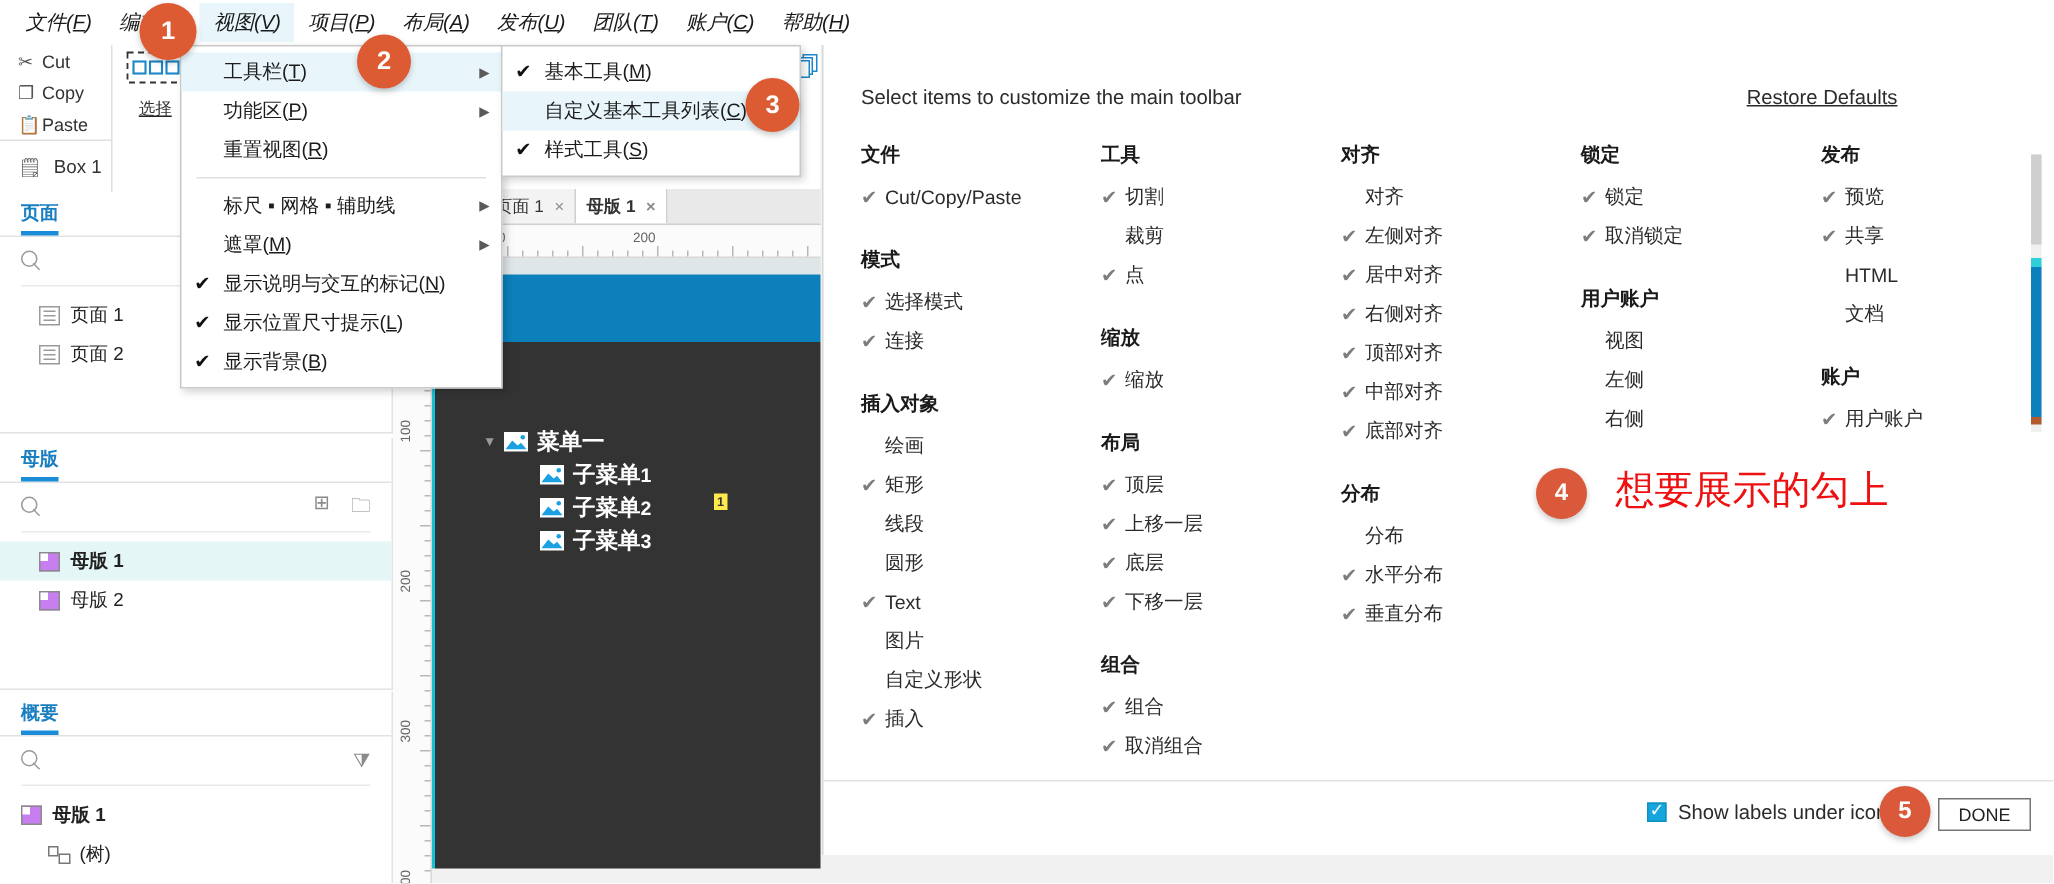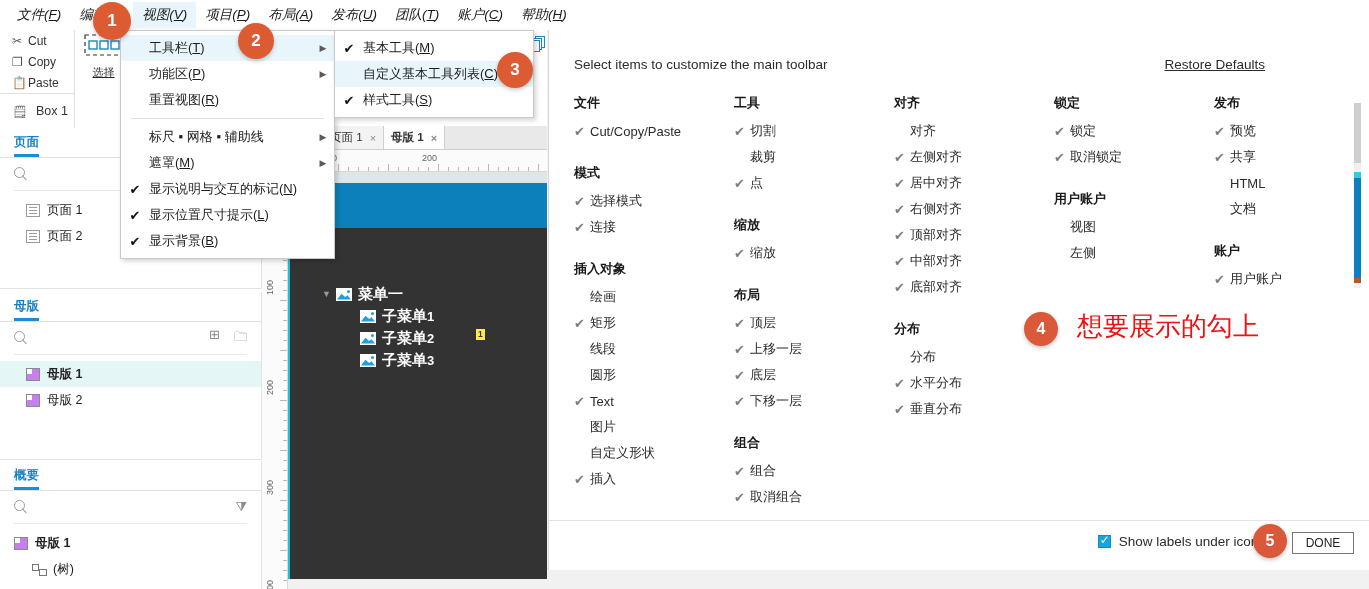--- a/index.html
+++ b/index.html
@@ -634,20 +634,24 @@
           <div class="grp">
             <div class="grp-title">用户账户</div>
             <div class="opt">
               <span class="ck off">✔</span>
               <span>视图</span>
             </div>
             <div class="opt">
               <span class="ck off">✔</span>
               <span>左侧</span>
             </div>
+            <div class="opt">
+              <span class="ck off">✔</span>
+              <span>右侧</span>
+            </div>
           </div>
         </div>
         <div class="col">
           <div class="grp">
             <div class="grp-title">发布</div>
             <div class="opt">
               <span class="ck">✔</span>
               <span>预览</span>
             </div>
             <div class="opt">

